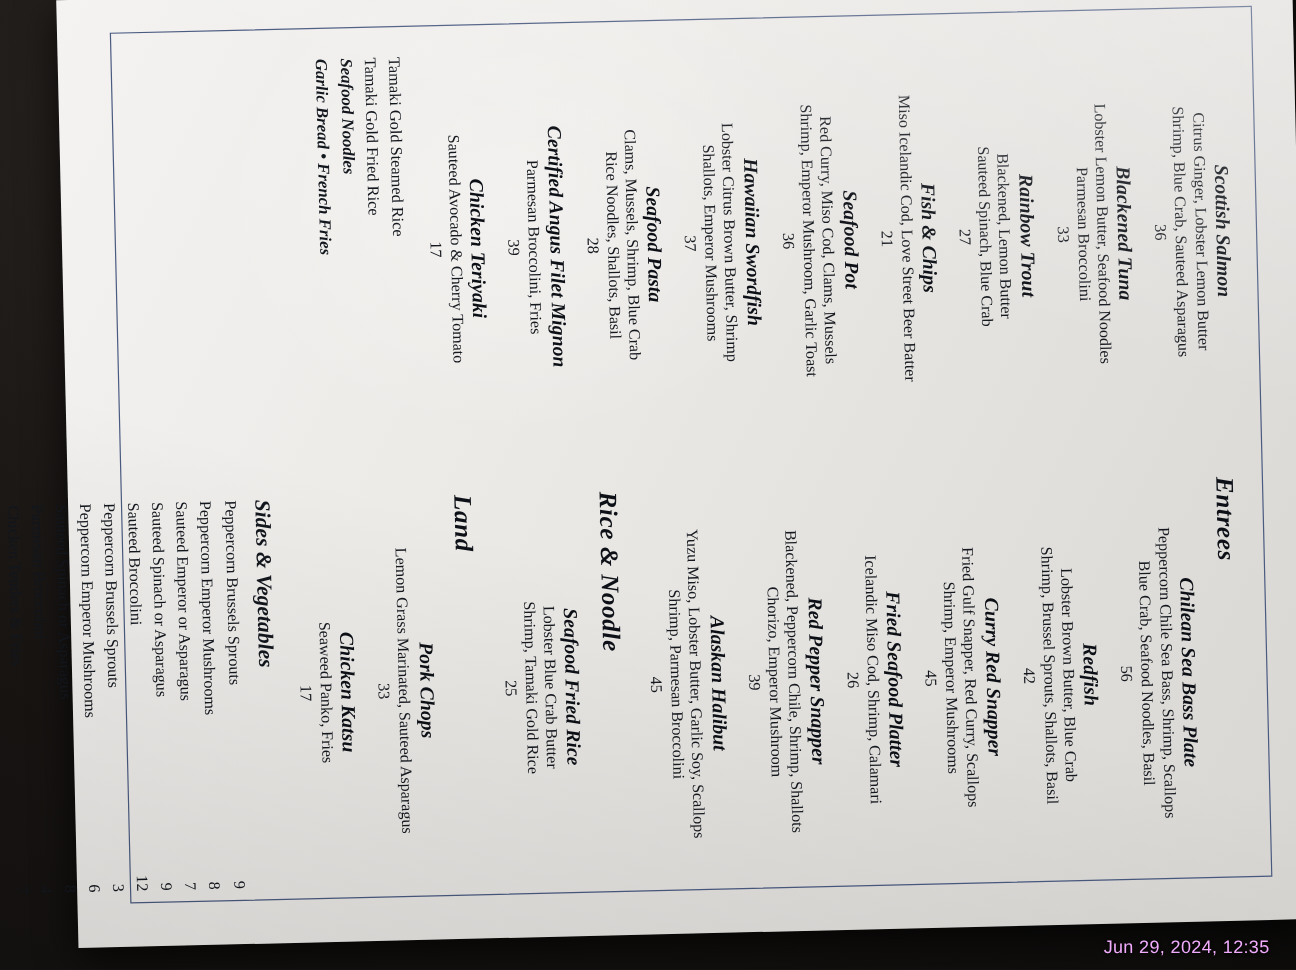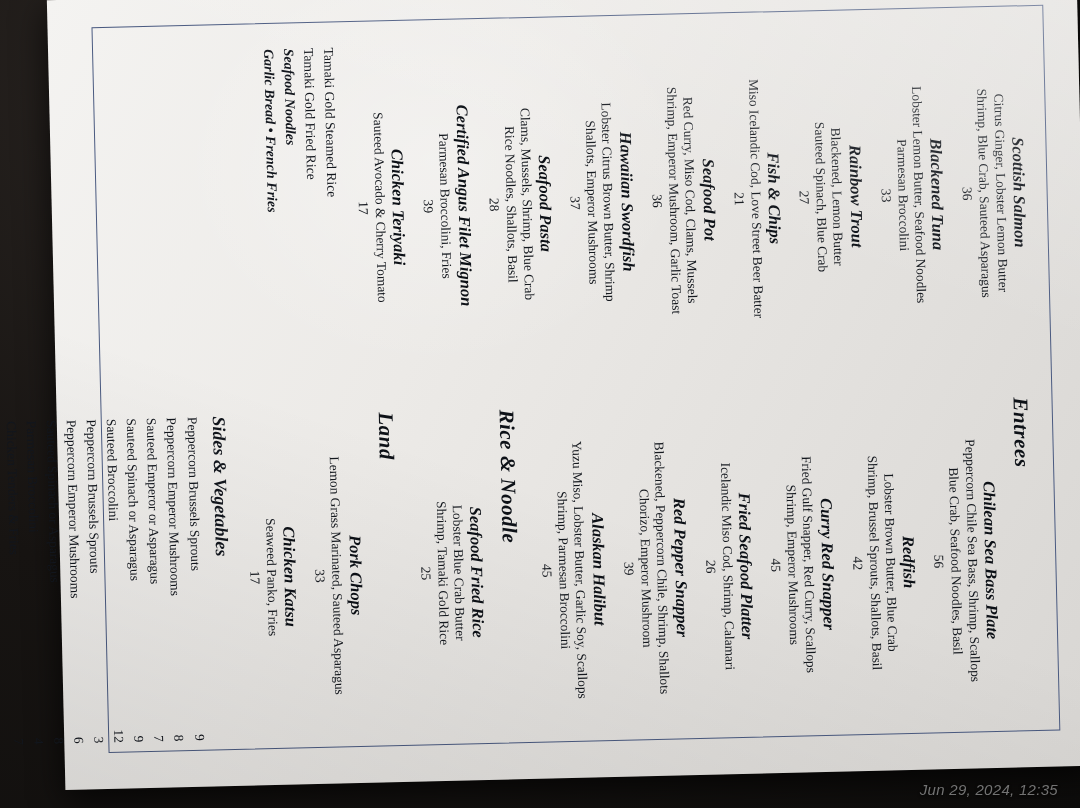--- a/index.html
+++ b/index.html
@@ -90,26 +90,25 @@
   .side-row .sp{width:34px;text-align:right;}
   .simple-row{
     font-size:13.6px;line-height:1.45;
   }
   .simple-row .nm{font-weight:normal;}
   .bread{font-weight:bold;font-style:italic;font-size:14px;}
   
   #timestamp{
     position:absolute;
     right:22px;bottom:10px;
-    color:#737373;
+    color:#f0abfc;
     font-family:"Liberation Sans", sans-serif;
     font-size:15px;
     letter-spacing:.3px;
     text-shadow:0 1px 3px rgba(0,0,0,.9);
-    font-style:italic;
   }
   
   #glare{
     position:absolute;left:120px;top:-40px;width:520px;height:420px;
     background:radial-gradient(ellipse at center, rgba(255,255,255,.30) 0%, rgba(255,255,255,0) 70%);
     pointer-events:none;
   }
 </style>
 </head>
 <body>

